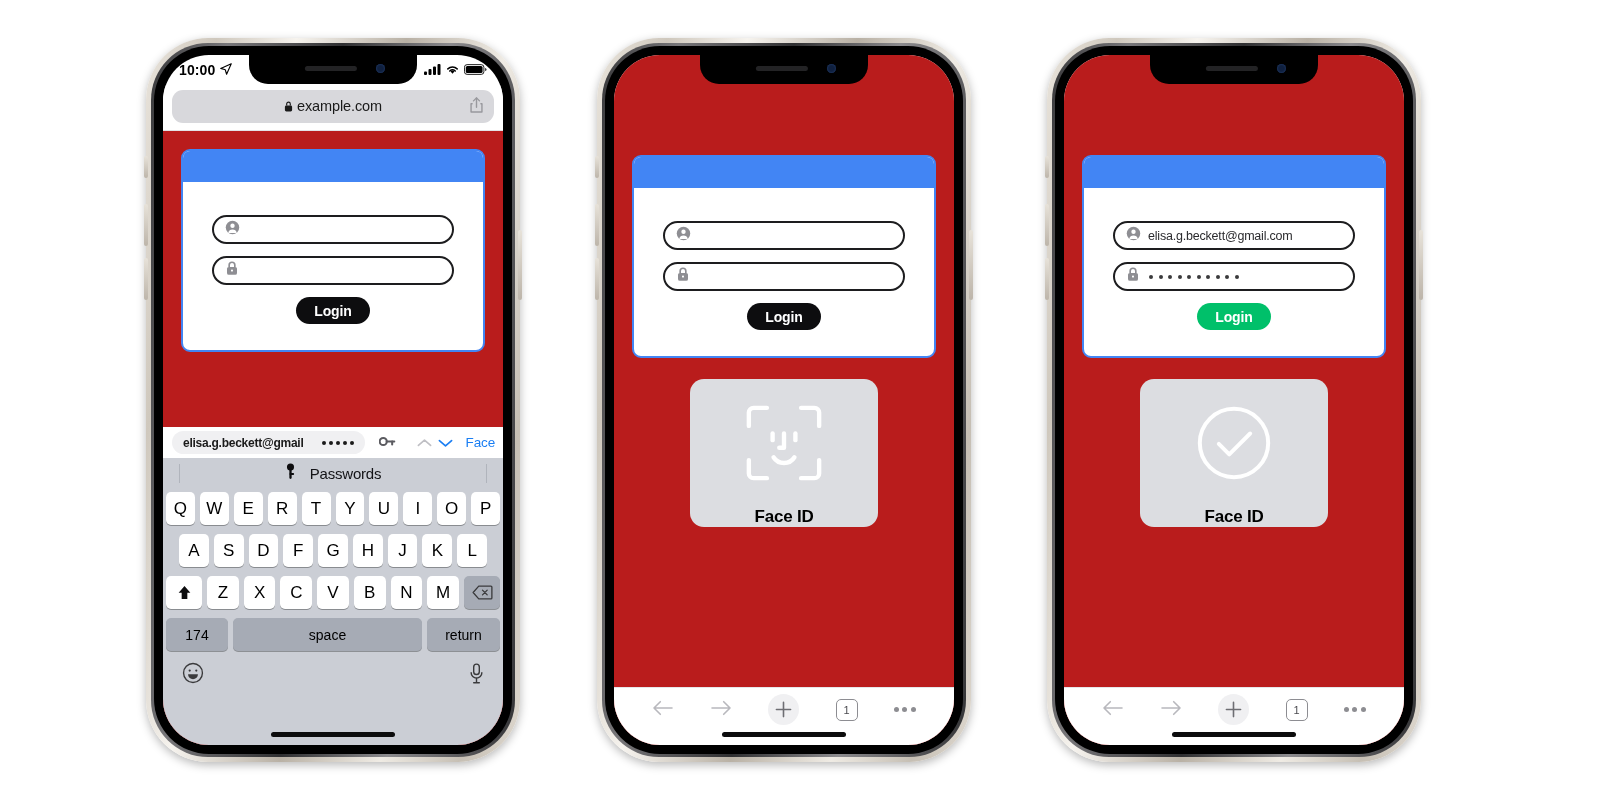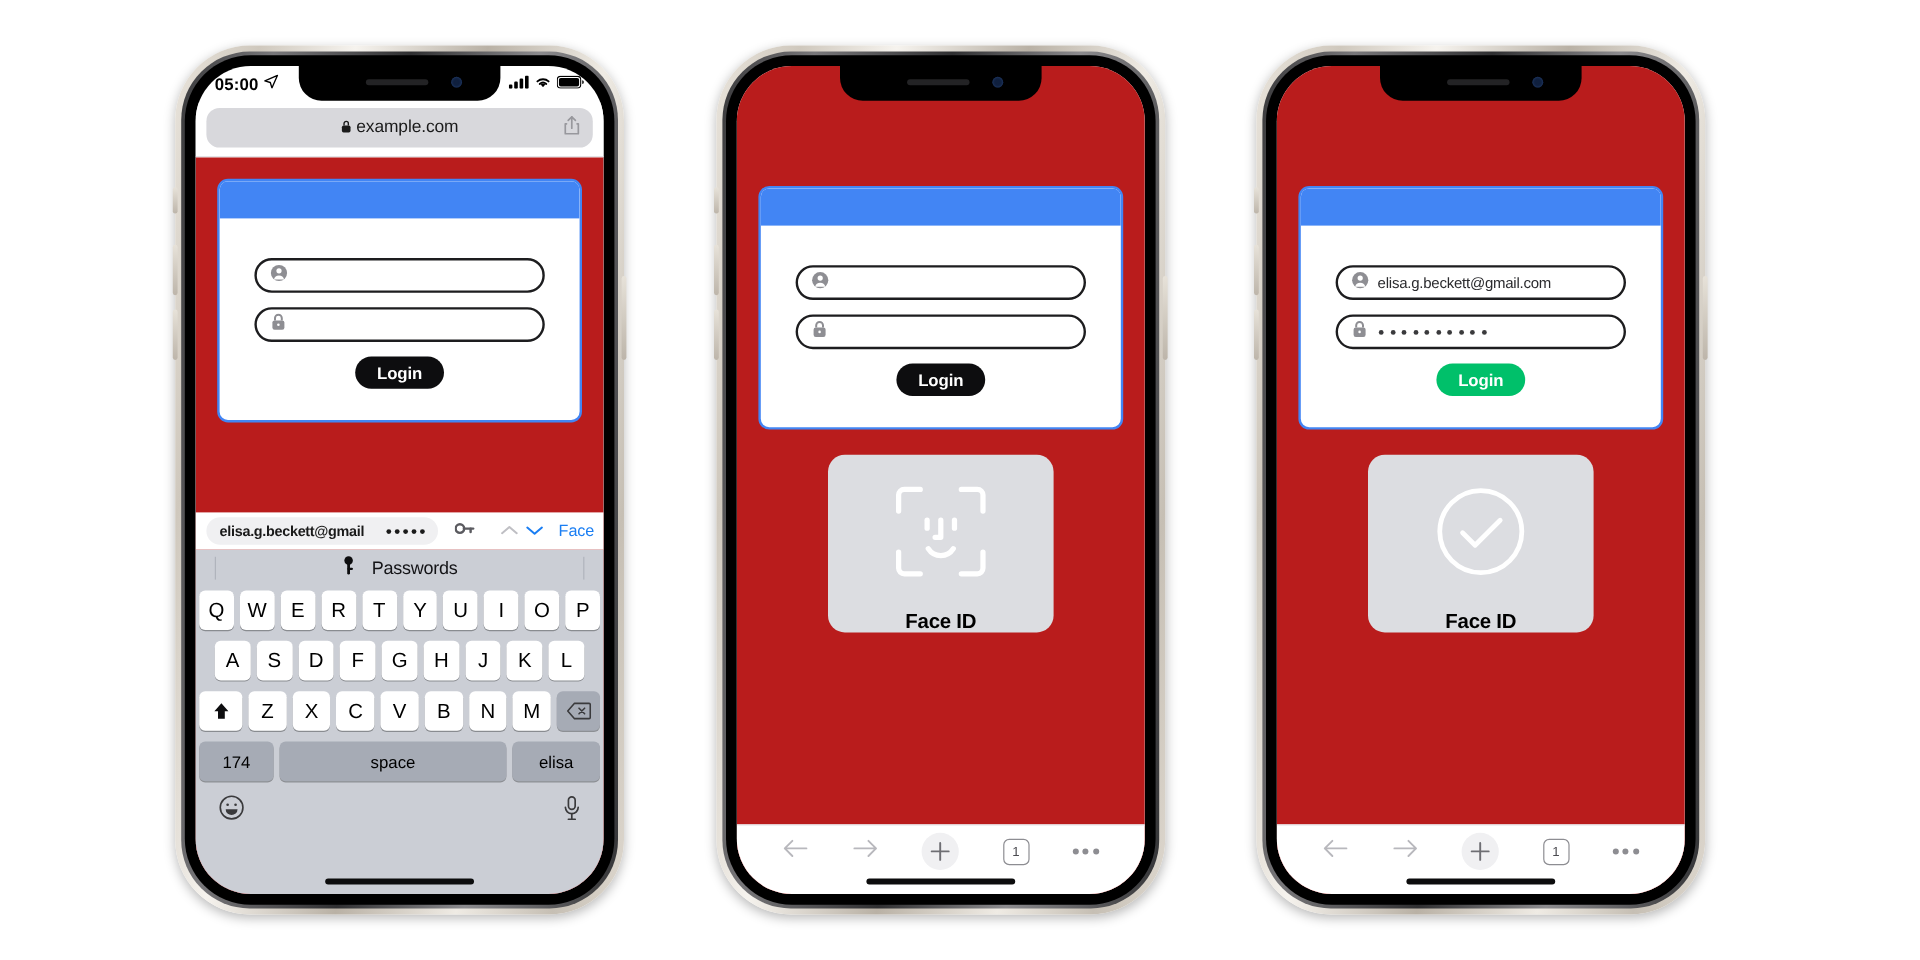--- a/index.html
+++ b/index.html
@@ -224,21 +224,21 @@
     <div class="btn-side btn-power"></div>
 
     <div class="screen">
       <div class="notch">
         <div class="speaker"></div>
         <div class="camera"></div>
       </div>
 
       <div class="statusbar">
         <div class="sb-left">
-          <span class="sb-time">05:00</span>
+          <span class="sb-time">10:00</span>
           <span>
             <svg width="12" height="12" viewBox="0 0 16 16">
                 <path d="M15 1L1 7.2l6 1.8 1.8 6z" fill="none" stroke="#000" stroke-width="1.5" stroke-linejoin="round"></path>
               </svg>
           </span>
         </div>
         <div class="sb-right">
           <span>
             <svg width="17" height="11" viewBox="0 0 17 11">
               <rect x="0" y="7.5" width="3" height="3.5" rx="1" fill="#000"></rect>
@@ -406,21 +406,21 @@
             <div class="key wide dark">
               <svg width="21" height="15" viewBox="0 0 22 16">
                 <path d="M7 1.2h13a1 1 0 011 1v11.6a1 1 0 01-1 1H7L1 8z" fill="none" stroke="#3a3a3c" stroke-width="1.4" stroke-linejoin="round"></path>
                 <path d="M11 5.5l5 5M16 5.5l-5 5" stroke="#3a3a3c" stroke-width="1.4" stroke-linecap="round"></path>
               </svg>
             </div>
           </div>
           <div class="kb-row r4">
             <div class="key num dark">174</div>
             <div class="key space dark">space</div>
-            <div class="key ret dark">elisa</div>
+            <div class="key ret dark">return</div>
           </div>
           <div class="kb-bottom">
             <span>
               <svg width="22" height="22" viewBox="0 0 24 24">
                 <circle cx="12" cy="12" r="10.3" fill="none" stroke="#3a3a3c" stroke-width="1.5"></circle>
                 <circle cx="8.4" cy="9.4" r="1.2" fill="#3a3a3c"></circle>
                 <circle cx="15.6" cy="9.4" r="1.2" fill="#3a3a3c"></circle>
                 <path d="M6.6 13.4h10.8a5.4 5.4 0 01-10.8 0z" fill="#3a3a3c"></path>
               </svg>
             </span>

